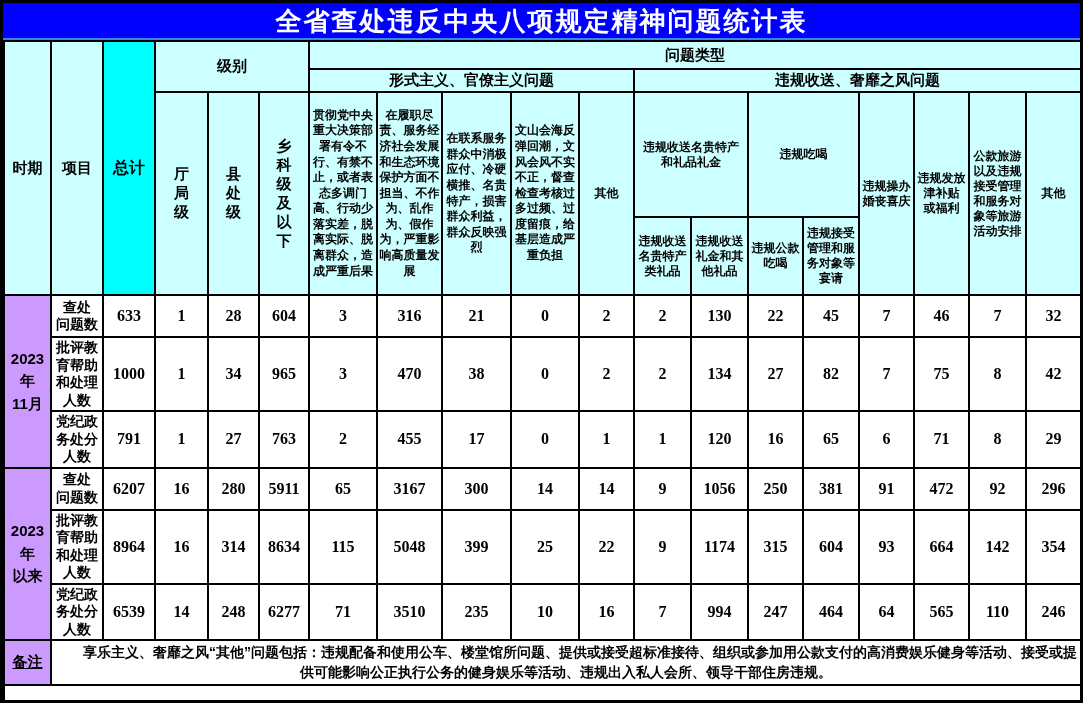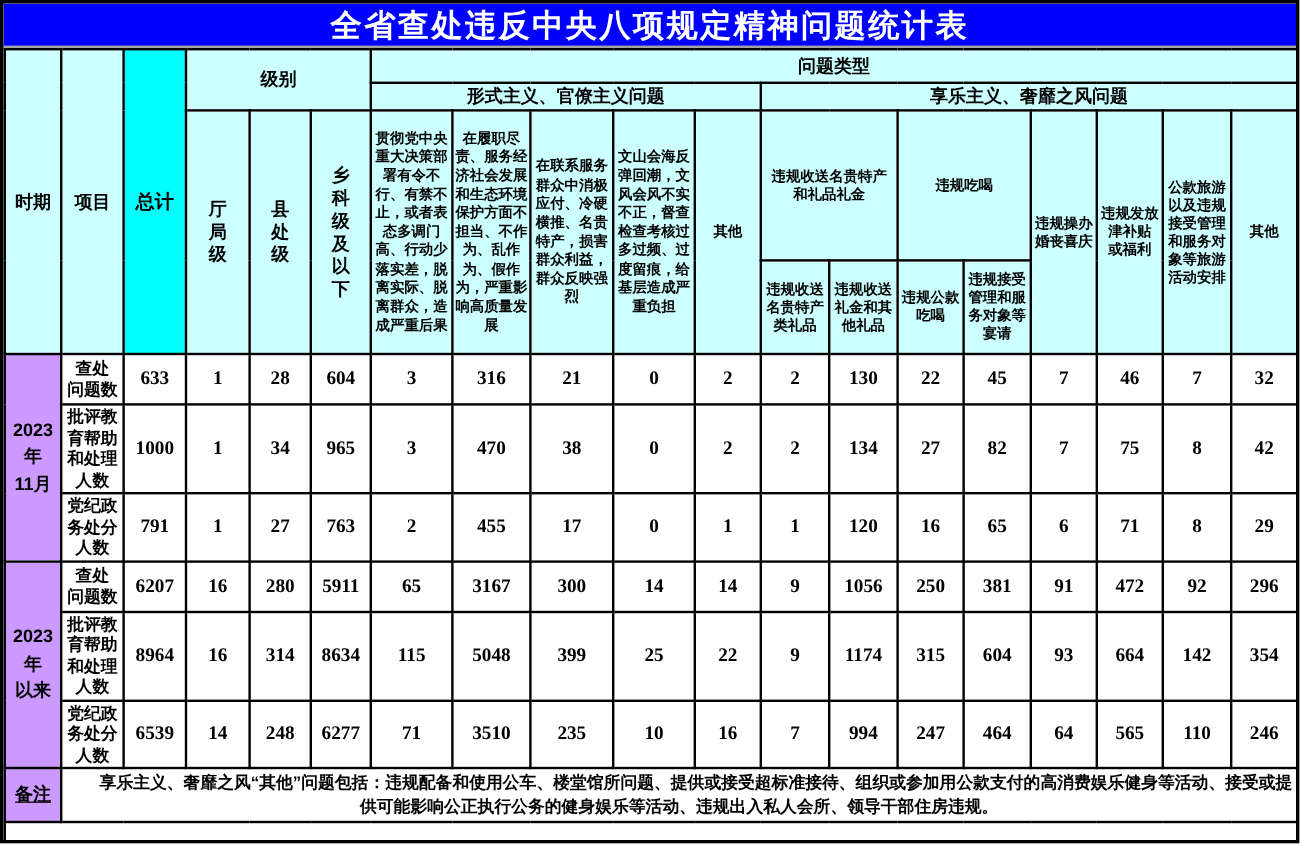--- a/index.html
+++ b/index.html
@@ -13,21 +13,21 @@
   }
   .title-bar {
     height: 37px;
     background: #0000FF;
     color: #FFFFFF;
     font-size: 26px;
     font-weight: bold;
     text-align: center;
     line-height: 37px;
     letter-spacing: 2px;
-    border-bottom: 2px solid #a3a3a3;
+    border-bottom: 2px solid #3b82f6;
   }
   table.stat {
     width: 1077px;
     border-collapse: collapse;
     table-layout: fixed;
   }
   table.stat td, table.stat th {
     border: 2px solid #000;
     text-align: center;
     vertical-align: middle;
@@ -103,21 +103,21 @@
         <tr class="hr1">
       <td class="hdr" rowspan="4">时期</td>
       <td class="hdr" rowspan="4">项目</td>
       <td class="total-hdr" rowspan="4">总计</td>
       <td class="hdr" colspan="3" rowspan="2">级别</td>
       <td class="hdr" colspan="13">问题类型</td>
     </tr>
 
     <tr class="hr2">
       <td class="hdr" colspan="5">形式主义、官僚主义问题</td>
-      <td class="hdr" colspan="8">享乐主义、奢靡之风问题</td>
+      <td class="hdr" colspan="8">违规收送、奢靡之风问题</td>
     </tr>
 
     <tr class="hr3">
       <td class="hdr" rowspan="2">厅
 局
 级</td>
       <td class="hdr" rowspan="2">县
 处
 级</td>
       <td class="hdr" rowspan="2">乡

